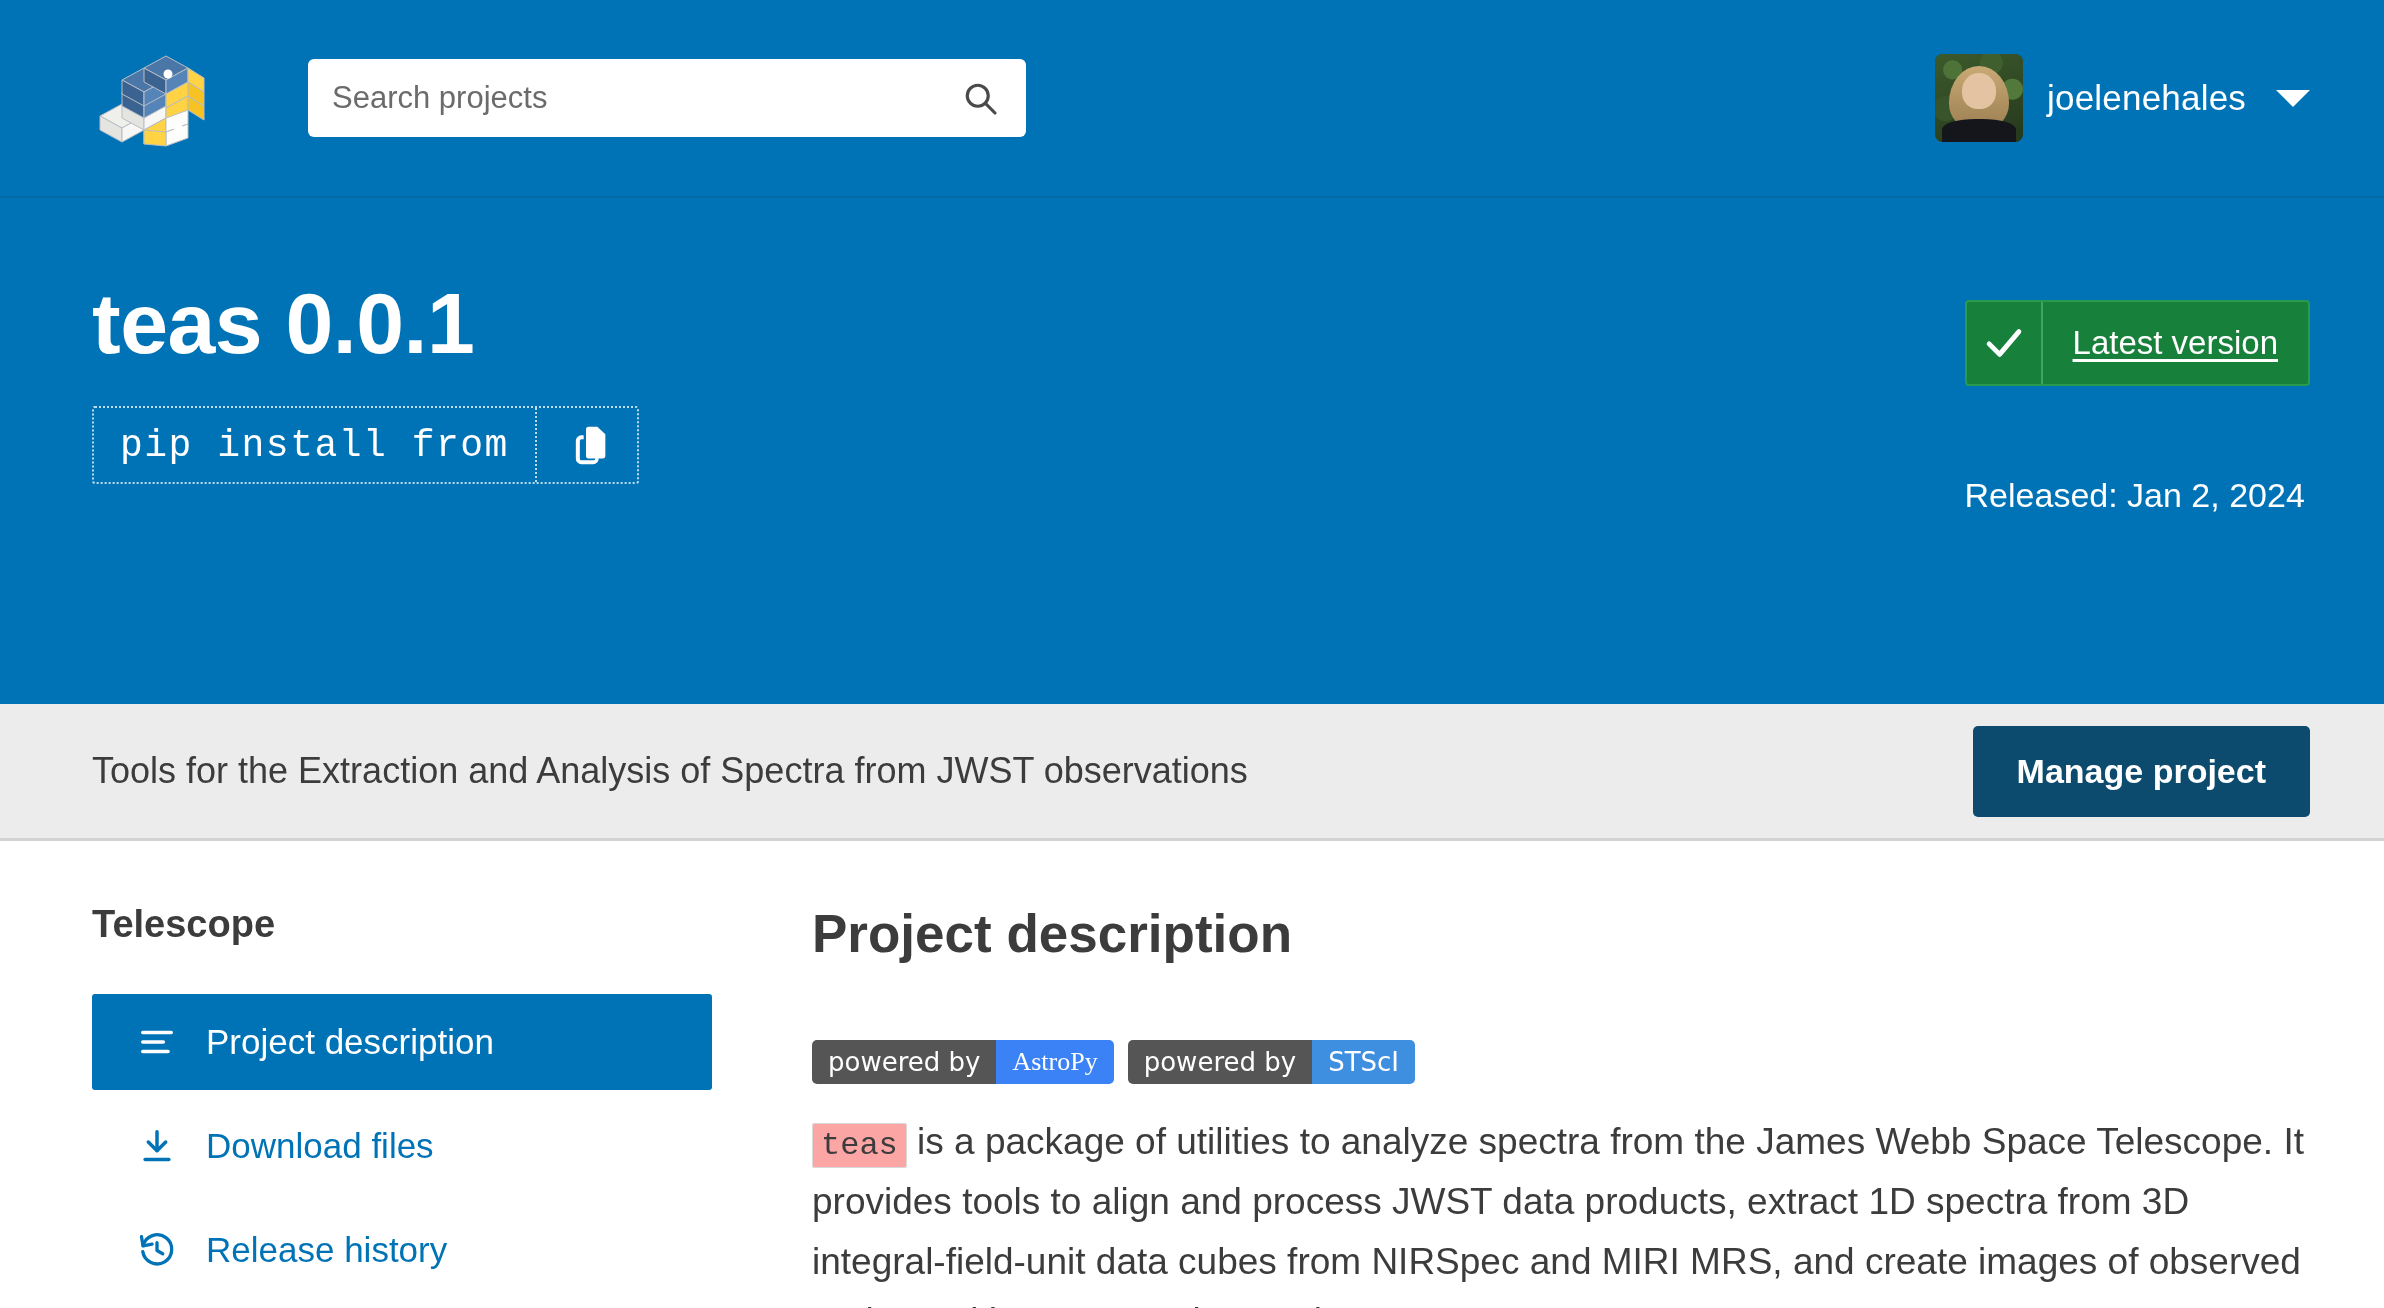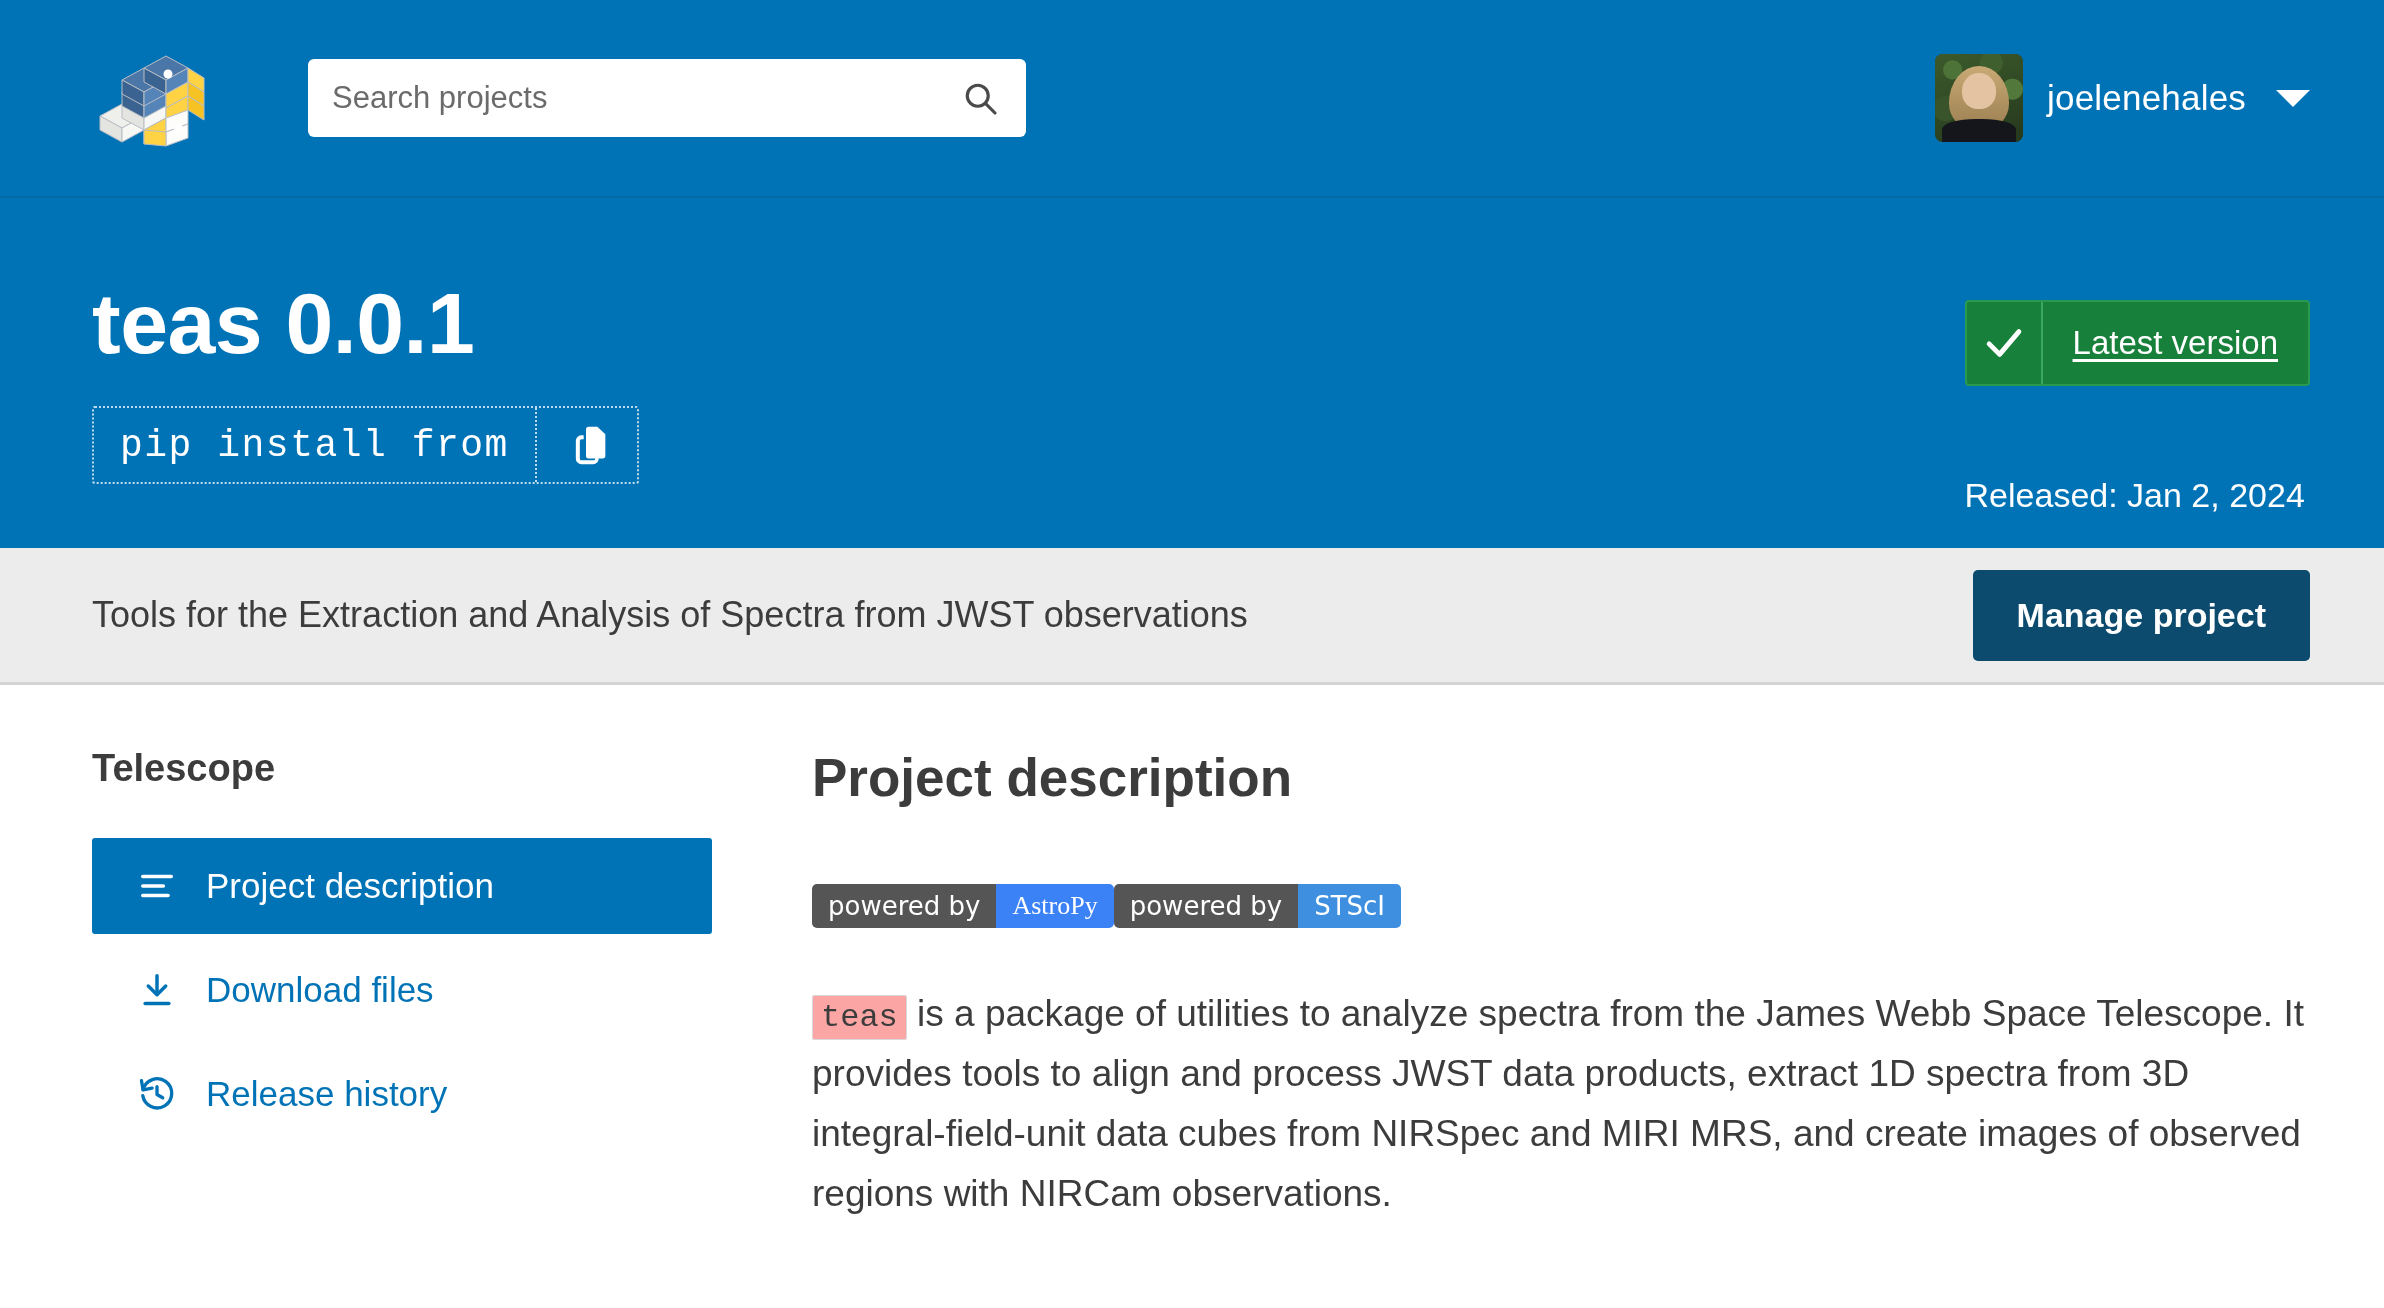--- a/index.html
+++ b/index.html
@@ -108,21 +108,21 @@
     border-right: 17px solid transparent;
     border-top: 17px solid #ffffff;
     margin-left: 6px;
     flex: 0 0 auto;
   }
 
   
   .banner {
     position: relative;
     width: 100%;
-    height: 352px;
+    height: 508px;
     background: #0073b7;
     border-top: 2px solid #0569a7;
     padding: 0 74px 0 92px;
   }
   .banner-inner {
     display: flex;
     justify-content: space-between;
     align-items: flex-start;
     height: 100%;
     padding-top: 82px;
@@ -263,21 +263,21 @@
   .nav-icon { width: 38px; height: 38px; flex: 0 0 auto; display:block; }
   .nav-icon svg { width:100%; height:100%; display:block; }
 
   .main-col { flex: 1 1 auto; padding-left: 100px; }
   .section-title {
     font-size: 53px;
     font-weight: bold;
     color: #3c3c3c;
     margin-bottom: 76px;
   }
-  .badge-row { display: flex; margin-bottom: 56px; }
+  .badge-row { display: flex; gap: 14px; margin-bottom: 28px; }
   .shield {
     display: inline-flex;
     height: 44px;
     border-radius: 5px;
     overflow: hidden;
     font-family: "DejaVu Sans", sans-serif;
     font-size: 26px;
   }
   .shield-left {
     background: #555555;

